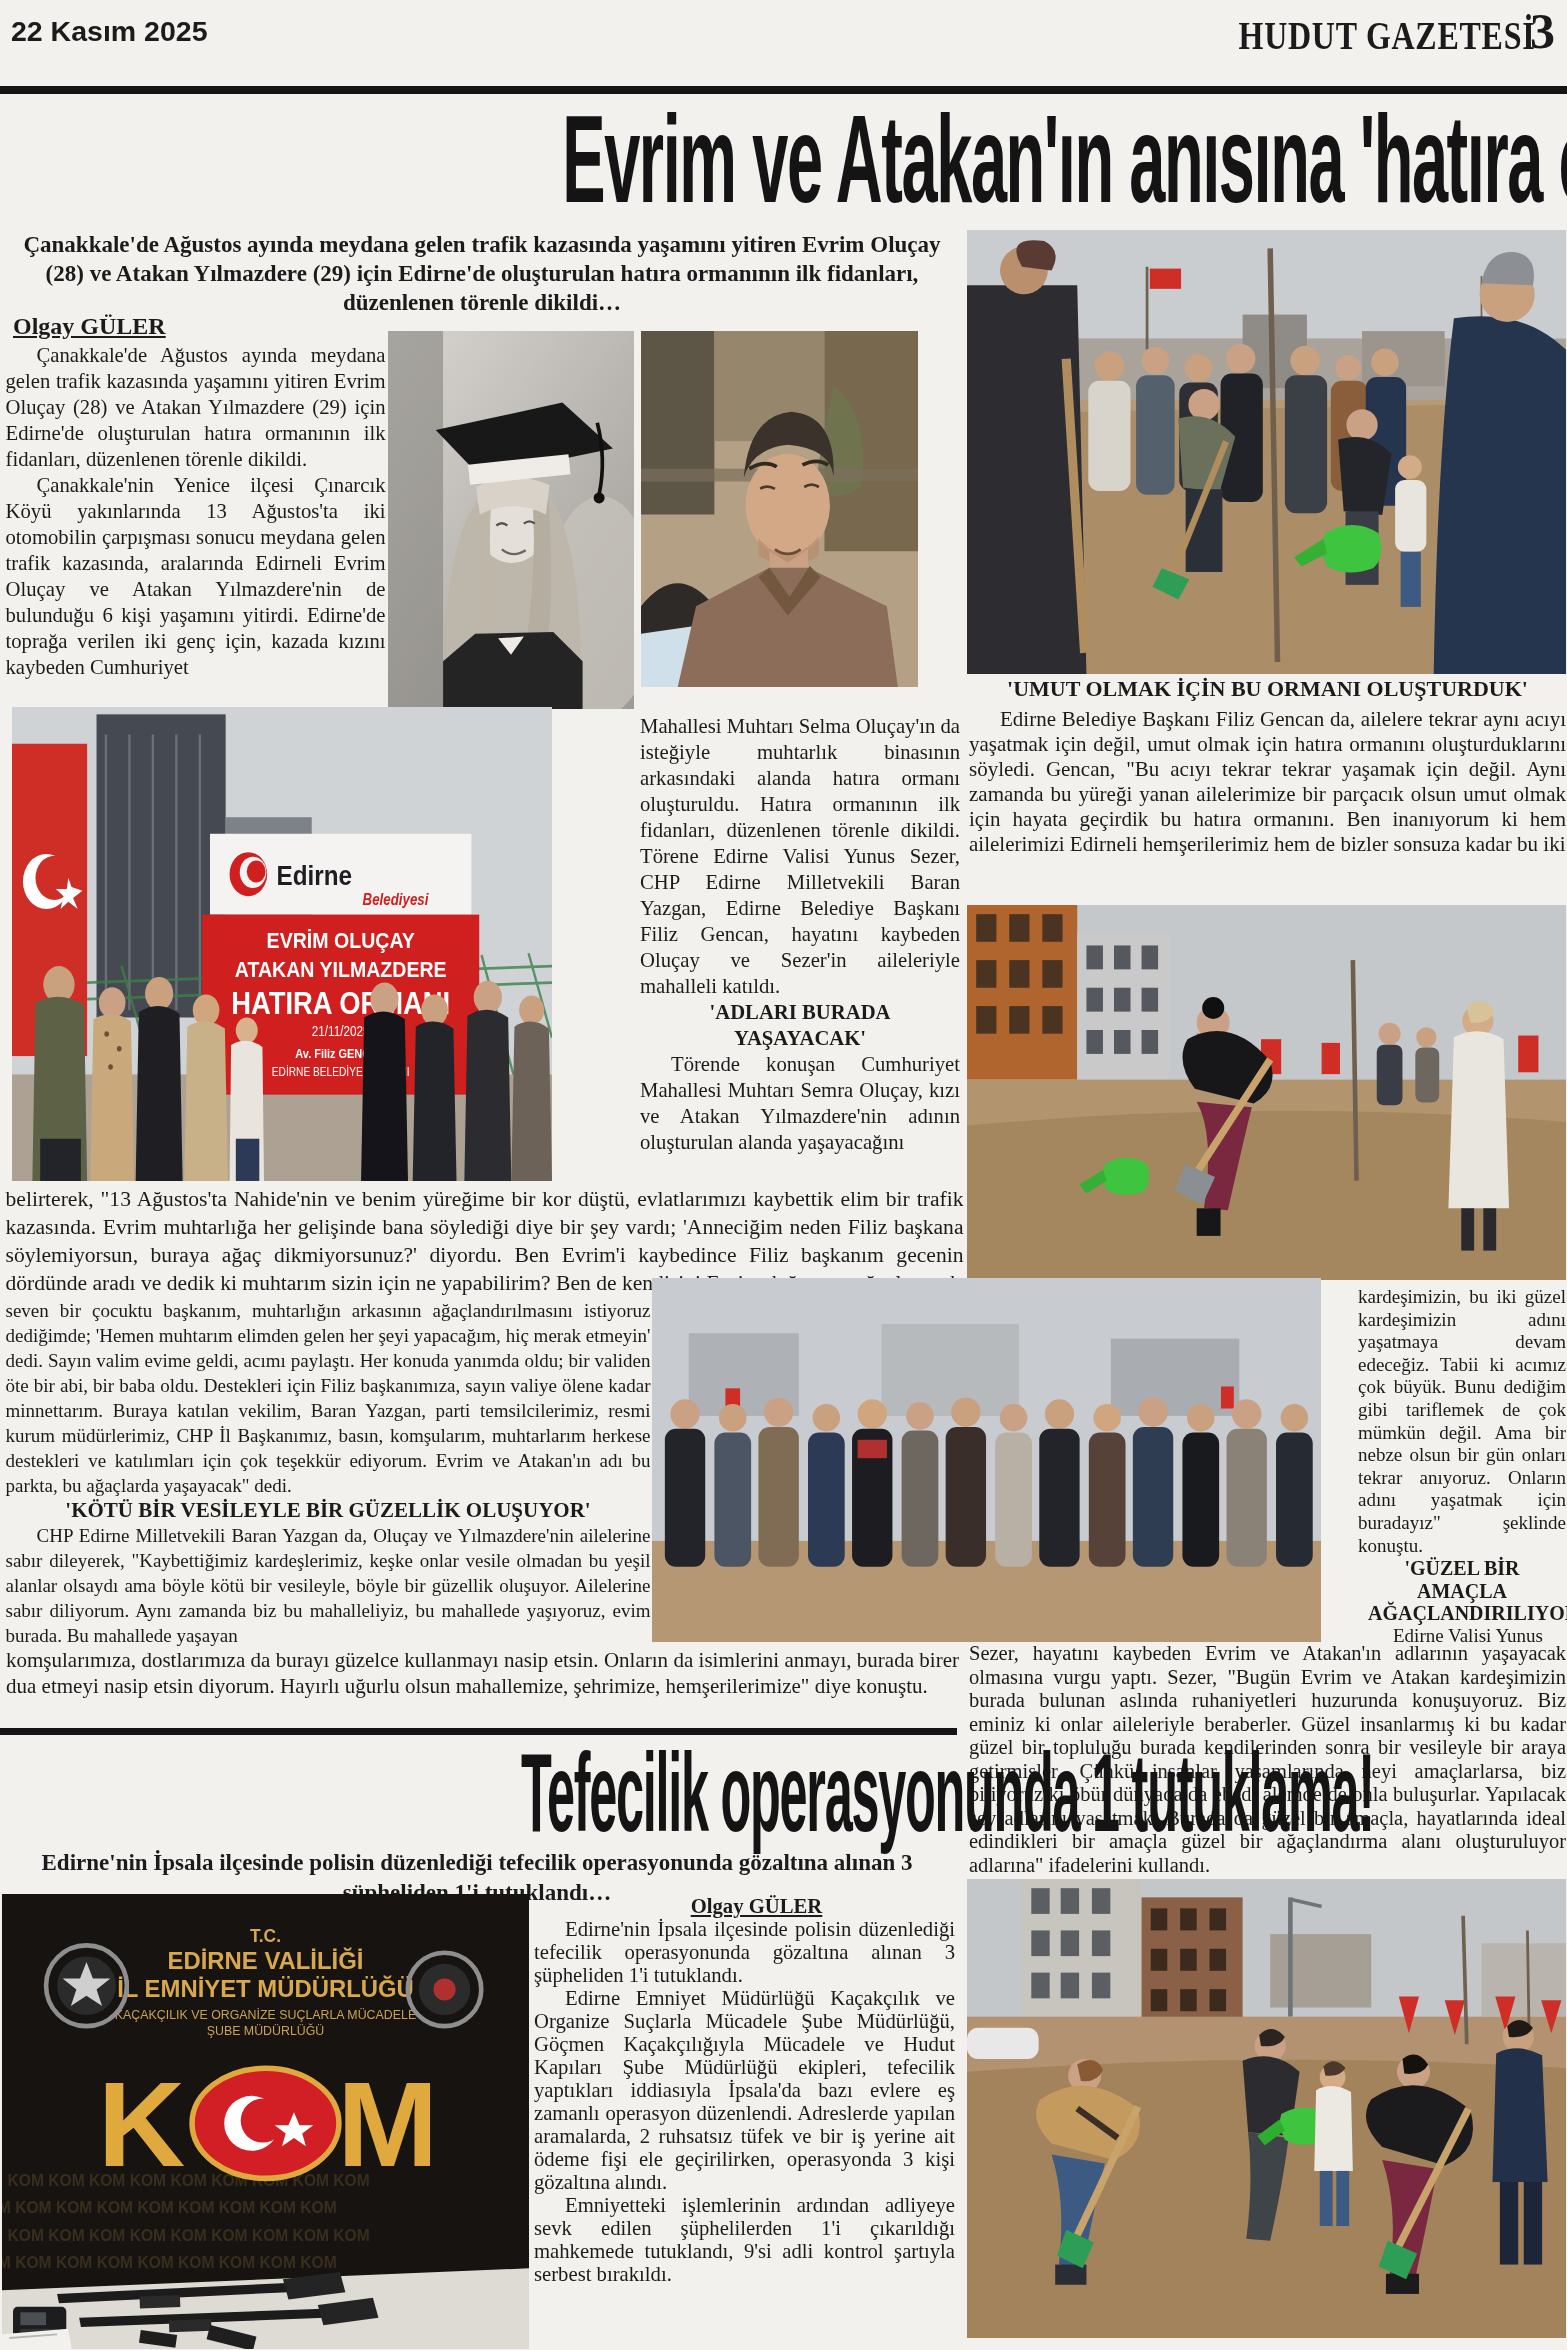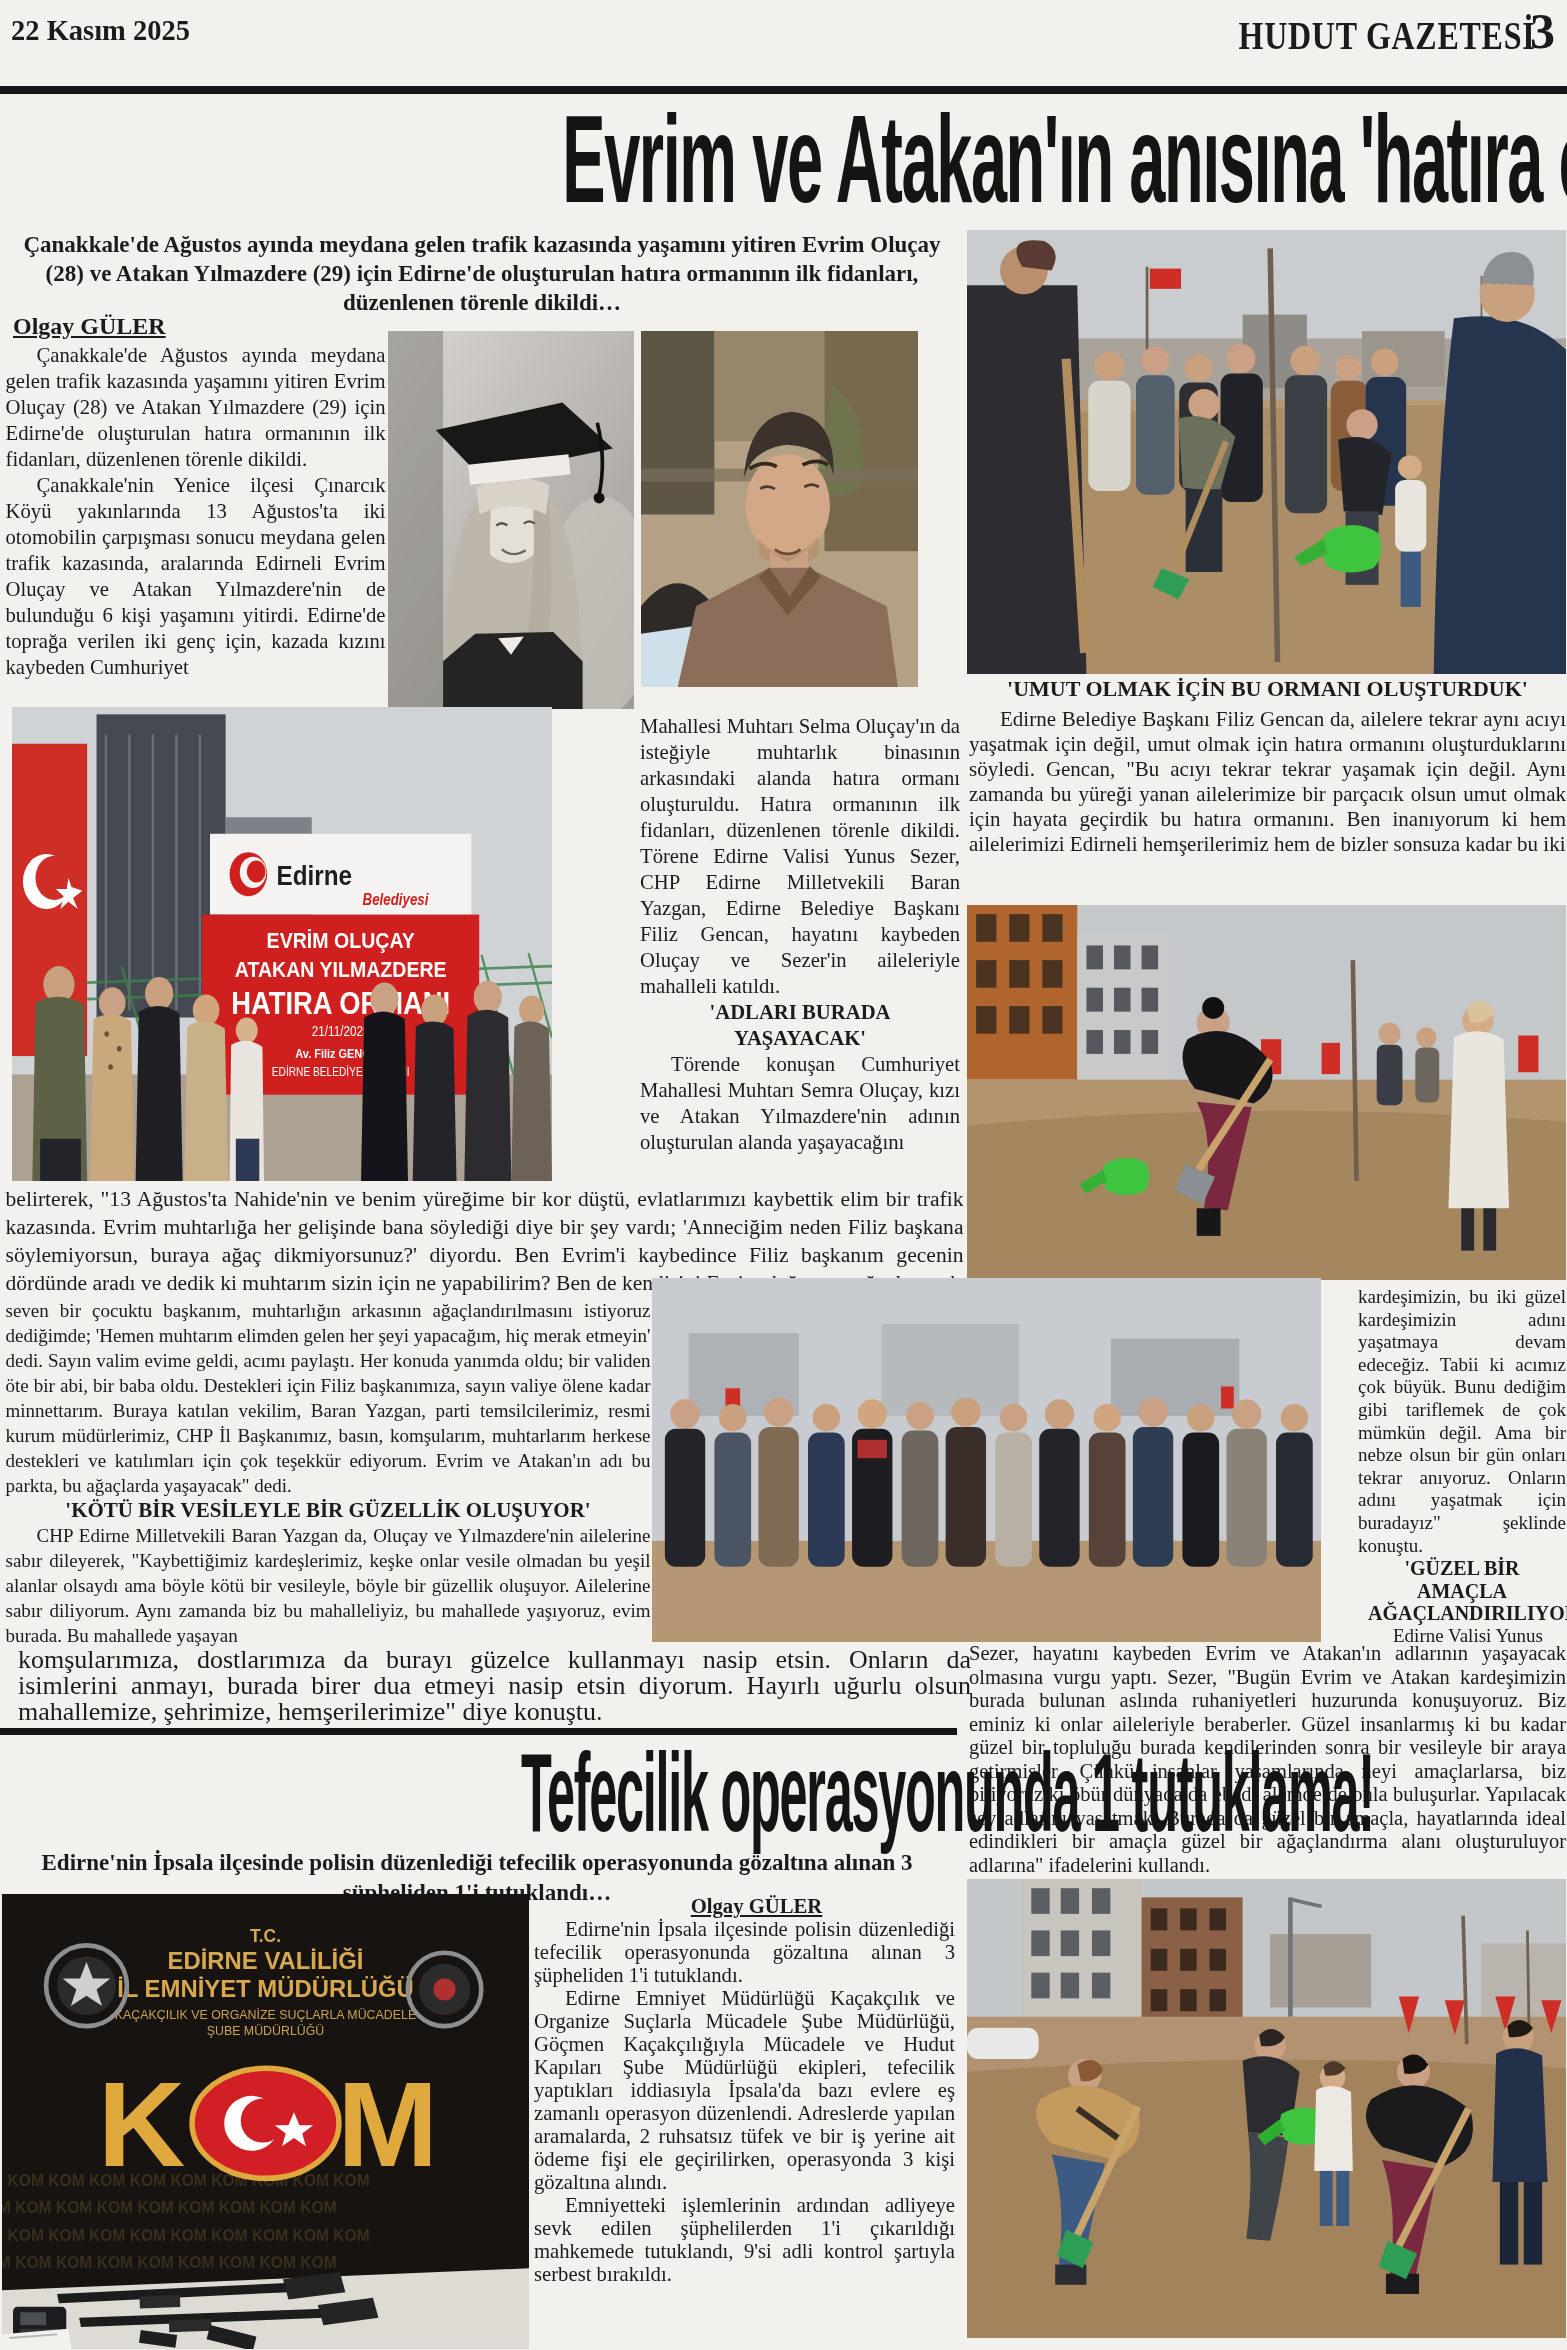--- a/index.html
+++ b/index.html
@@ -4,21 +4,21 @@
 <style>
   html,body{margin:0;padding:0;background:#8a8a8a;}
   .page{position:relative;width:1568px;height:2351px;background:#f3f1ee;overflow:hidden;
         font-family:"Liberation Serif","DejaVu Serif",serif;color:#1b1b1b;}
   .abs{position:absolute;}
   p{margin:0;padding:0;}
   .jt{text-align:justify;text-justify:inter-word;}
   .ind{text-indent:31px;}
   .colhead{font-weight:bold;text-align:center;text-indent:0;}
   .byline{font-weight:bold;text-decoration:underline;text-align:center;}
-  .sans{font-family:Liberation Serif, serif;}
+  .sans{font-family:Liberation Sans, sans-serif;}
   .rule{position:absolute;background:#151515;}
   .photo{position:absolute;overflow:hidden;}
   .photo svg{width:100%;height:100%;display:block;}
   .headline-wrap{position:absolute;text-align:center;white-space:nowrap;}
   .headline-wrap span{display:inline-block;font-family:"Liberation Sans","DejaVu Sans",sans-serif;
         font-weight:bold;line-height:1;transform-origin:center;letter-spacing:-2.8px;color:#141414;}
   svg text{font-family:"Liberation Sans","DejaVu Sans",sans-serif;}
 </style>
 </head>
 <body>
@@ -347,21 +347,21 @@
   </div>
 
   <div class="abs" style="left:1358px;top:1286px;width:208px;font-size:19px;line-height:22.6px;">
     <p class="jt">kardeşimizin, bu iki güzel kardeşimizin adını yaşatmaya devam edeceğiz. Tabii ki acımız çok büyük. Bunu dediğim gibi tariflemek de çok mümkün değil. Ama bir nebze olsun bir gün onları tekrar anıyoruz. Onların adını yaşatmak için buradayız" şeklinde konuştu.</p>
     <p class="colhead" style="font-size:20px;max-width:188px;margin:0 auto;">'GÜZEL BİR AMAÇLA AĞAÇLANDIRILIYOR'</p>
     <p class="jt" style="text-indent:35px;">Edirne Valisi Yunus</p>
   </div>
 
   <div class="abs jt" style="left:969px;top:1642px;width:597px;font-size:20.5px;line-height:23.5px;">Sezer, hayatını kaybeden Evrim ve Atakan'ın adlarının yaşayacak olmasına vurgu yaptı. Sezer, "Bugün Evrim ve Atakan kardeşimizin burada bulunan aslında ruhaniyetleri huzurunda konuşuyoruz. Biz eminiz ki onlar aileleriyle beraberler. Güzel insanlarmış ki bu kadar güzel bir topluluğu burada kendilerinden sonra bir vesileyle bir araya getirmişler. Çünkü insanlar yaşamlarında neyi amaçlarlarsa, biz biliyoruz ki öbür dünyada da ebedi alemde de onla buluşurlar. Yapılacak şey adlarını yaşatmak. Burada da güzel bir amaçla, hayatlarında ideal edindikleri bir amaçla güzel bir ağaçlandırma alanı oluşturuluyor adlarına" ifadelerini kullandı.</div>
 
-  <div class="abs jt" style="left:18px;top:1647px;width:953px;font-size:26px;line-height:26px;">komşularımıza, dostlarımıza da burayı güzelce kullanmayı nasip etsin. Onların da isimlerini anmayı, burada birer dua etmeyi nasip etsin diyorum. Hayırlı uğurlu olsun mahallemize, şehrimize, hemşerilerimize" diye konuştu.</div>
+  <div class="abs jt" style="left:6px;top:1647px;width:953px;font-size:21px;line-height:26px;">komşularımıza, dostlarımıza da burayı güzelce kullanmayı nasip etsin. Onların da isimlerini anmayı, burada birer dua etmeyi nasip etsin diyorum. Hayırlı uğurlu olsun mahallemize, şehrimize, hemşerilerimize" diye konuştu.</div>
 
   <div class="rule" style="left:0;top:1728px;width:957px;height:7.3px;"></div>
 
   <div class="headline-wrap" style="left:0;top:1737px;width:957px;text-decoration:underline;">
     <span style="font-size:112px;transform:scaleX(.45);">Tefecilik operasyonunda 1 tutuklama!</span>
   </div>
 
   <div class="abs" style="left:41px;top:1848px;width:872px;font-size:23px;font-weight:bold;text-align:center;line-height:30px;">Edirne'nin İpsala ilçesinde polisin düzenlediği tefecilik operasyonunda gözaltına alınan 3 şüpheliden 1'i tutuklandı…</div>
 
   <div class="photo" style="left:1.8px;top:1894px;width:527px;height:455px;">

